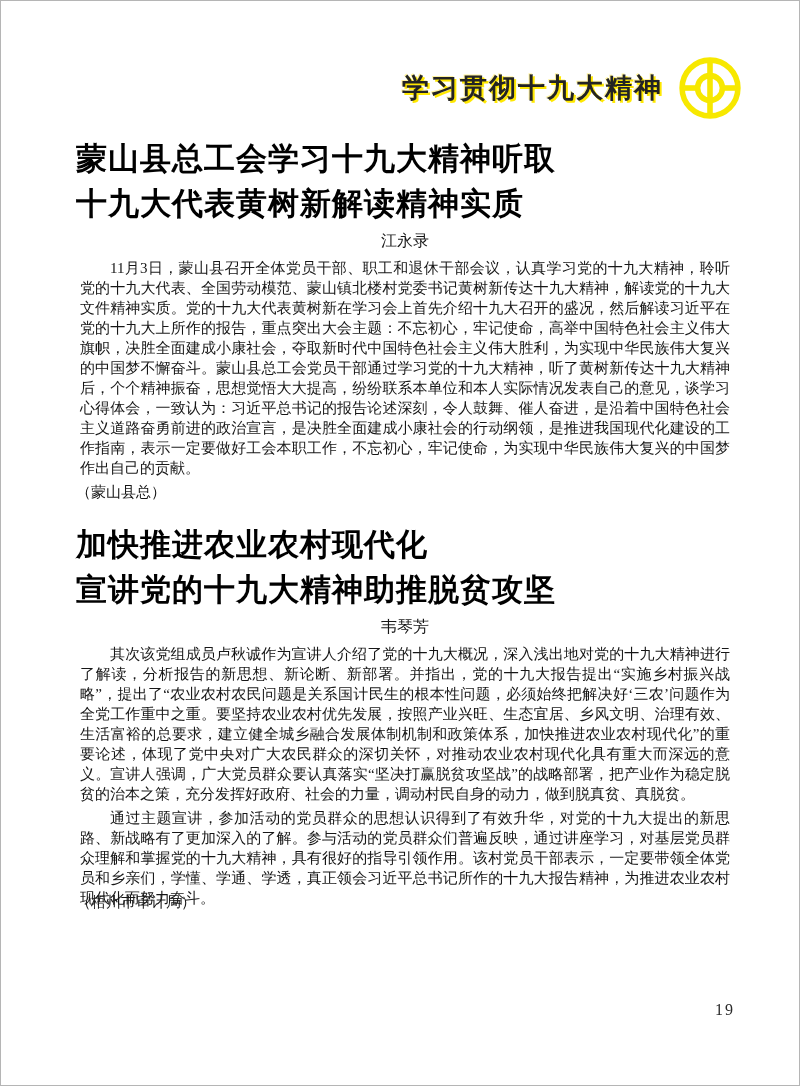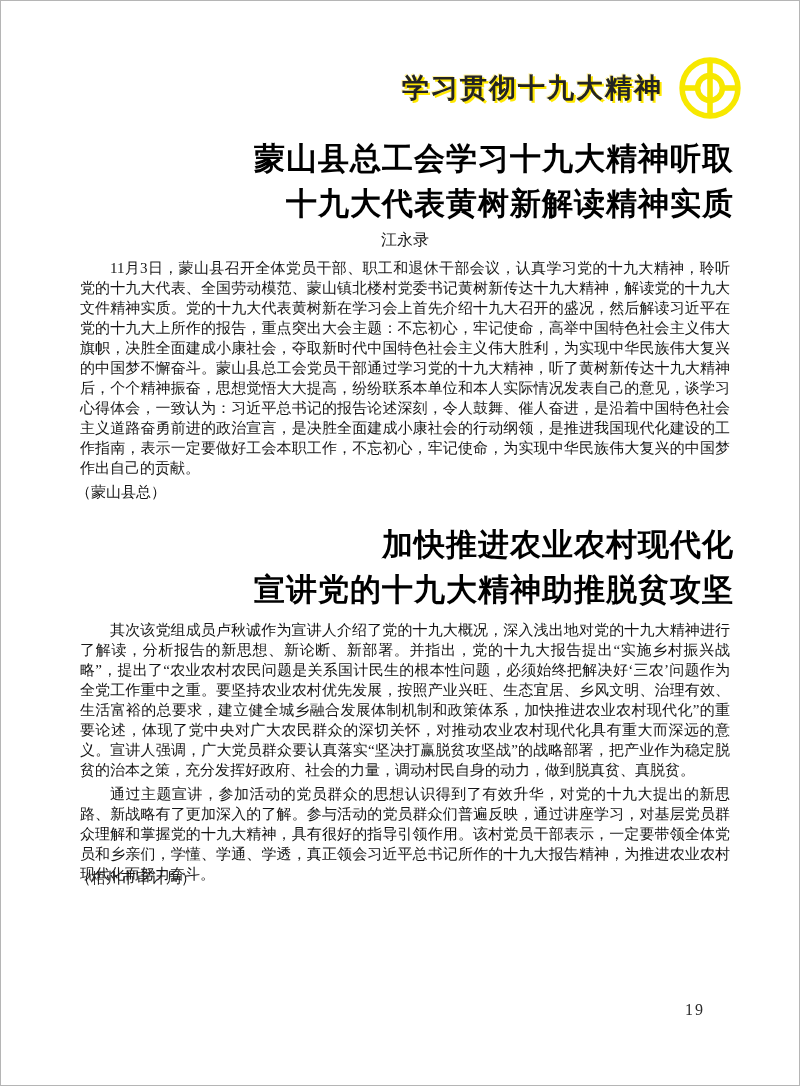--- a/index.html
+++ b/index.html
@@ -35,54 +35,53 @@
     white-space: nowrap;
   }
   .union-logo { width: 62px; height: 62px; flex: 0 0 auto; }
 
   
   .article { margin-left: 75px; margin-right: 65px; }
   .article-1 { margin-top: 16px; }
   .article-2 { margin-top: 20px; }
   .title {
     margin: 0;
-    text-align: right;
+    text-align: left;
     font-weight: bold;
     font-size: 31px;
     line-height: 45px;
     letter-spacing: 1px;
     color: #000;
   }
   .t-line { display: block; white-space: nowrap; }
   .author {
     text-align: center;
     font-size: 16px;
     line-height: 18px;
     margin-top: 6px;
     color: #161616;
-    font-family: Liberation Mono, monospace;
   }
   .body {
     margin-top: 8px;
     font-size: 15px;
     line-height: 20px;
     text-align: justify;
     color: #161616;
   }
   .body p { margin: 4px; text-indent: 2em; }
   .attribution {
     font-size: 15px;
     line-height: 20px;
     color: #161616;
   }
   .attribution-inline { margin-top: -20px; }
 
   .page-number {
     position: absolute;
-    left: 684px;
+    left: 714px;
     top: 1000px;
     font-size: 16px;
     color: #2a2a2a;
     letter-spacing: 2px;
     text-align: center;
   }
 </style>
 </head>
 <body>
 
@@ -109,20 +108,21 @@
       <p><span>11月3日，蒙山县召开全体党员干部、职工和退休干部会议，认真学习党的十九大精神，聆听党的十九大代表、全国劳动模范、蒙山镇北楼村党委书记黄树新传达十九大精神，解读党的十九大文件精神实质。党的十九大代表黄树新在学习会上首先介绍十九大召开的盛况，然后解读习近平在党的十九大上所作的报告，重点突出大会主题：不忘初心，牢记使命，高举中国特色社会主义伟大旗帜，决胜全面建成小康社会，夺取新时代中国特色社会主义伟大胜利，为实现中华民族伟大复兴的中国梦不懈奋斗。蒙山县总工会党员干部通过学习党的十九大精神，听了黄树新传达十九大精神后，个个精神振奋，思想觉悟大大提高，纷纷联系本单位和本人实际情况发表自己的意见，谈学习心得体会，一致认为：习近平总书记的报告论述深刻，令人鼓舞、催人奋进，是沿着中国特色社会主义道路奋勇前进的政治宣言，是决胜全面建成小康社会的行动纲领，是推进我国现代化建设的工作指南，表示一定要做好工会本职工作，不忘初心，牢记使命，为实现中华民族伟大复兴的中国梦作出自己的贡献。</span></p>
     </div>
     <div class="attribution">（蒙山县总）</div>
   </section>
 
   <section class="article article-2">
     <h1 class="title">
       <span class="t-line">加快推进农业农村现代化</span>
       <span class="t-line">宣讲党的十九大精神助推脱贫攻坚</span>
     </h1>
+    <div class="author">韦琴芳</div>
     <div class="body">
       <p><span>其次该党组成员卢秋诚作为宣讲人介绍了党的十九大概况，深入浅出地对党的十九大精神进行了解读，分析报告的新思想、新论断、新部署。并指出，党的十九大报告提出“实施乡村振兴战略”，提出了“农业农村农民问题是关系国计民生的根本性问题，必须始终把解决好‘三农’问题作为全党工作重中之重。要坚持农业农村优先发展，按照产业兴旺、生态宜居、乡风文明、治理有效、生活富裕的总要求，建立健全城乡融合发展体制机制和政策体系，加快推进农业农村现代化”的重要论述，体现了党中央对广大农民群众的深切关怀，对推动农业农村现代化具有重大而深远的意义。宣讲人强调，广大党员群众要认真落实“坚决打赢脱贫攻坚战”的战略部署，把产业作为稳定脱贫的治本之策，充分发挥好政府、社会的力量，调动村民自身的动力，做到脱真贫、真脱贫。</span></p>
       <p><span>通过主题宣讲，参加活动的党员群众的思想认识得到了有效升华，对党的十九大提出的新思路、新战略有了更加深入的了解。参与活动的党员群众们普遍反映，通过讲座学习，对基层党员群众理解和掌握党的十九大精神，具有很好的指导引领作用。该村党员干部表示，一定要带领全体党员和乡亲们，学懂、学通、学透，真正领会习近平总书记所作的十九大报告精神，为推进农业农村现代化而努力奋斗。</span></p>
     </div>
     <div class="attribution attribution-inline">（梧州市审计局）</div>
   </section>
 
   <div class="page-number">19</div>
 
 </div>

